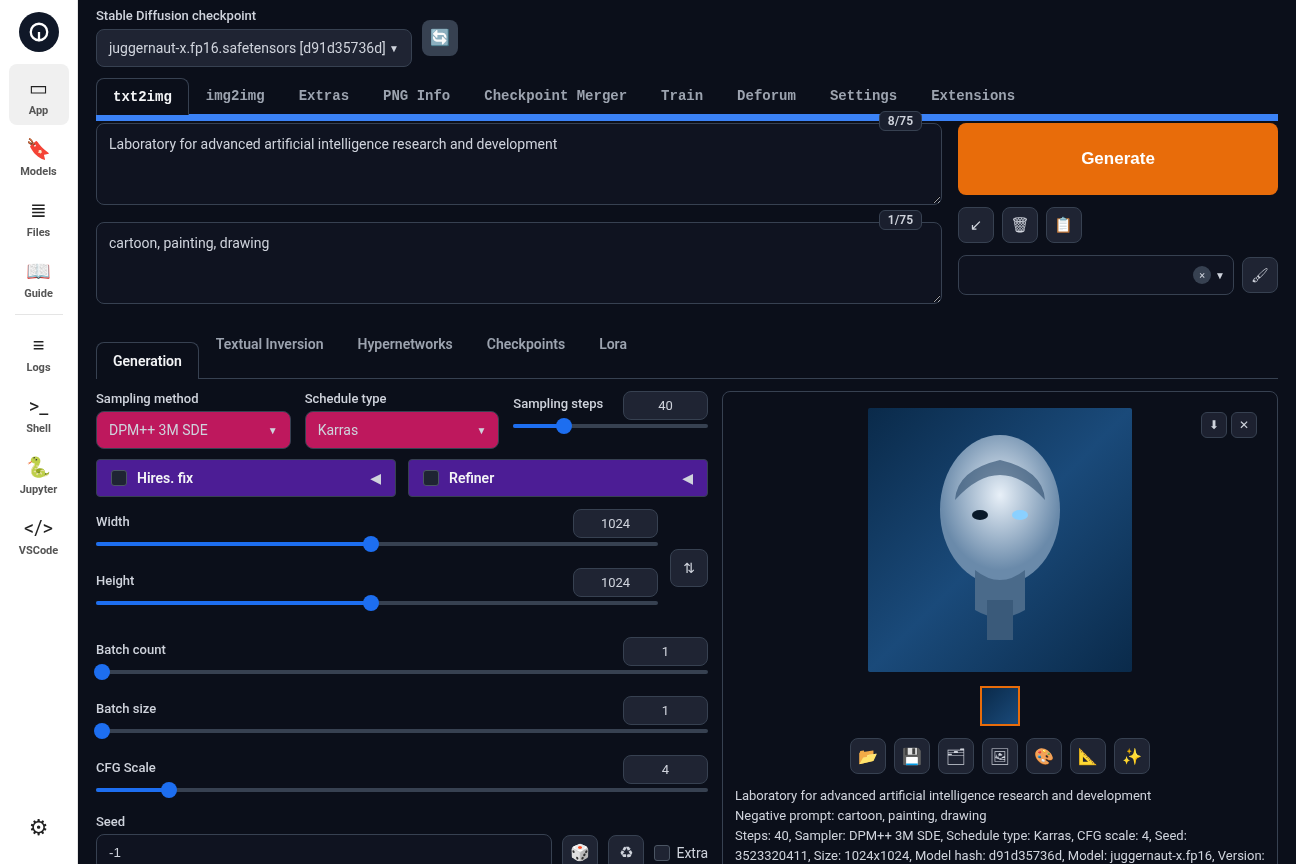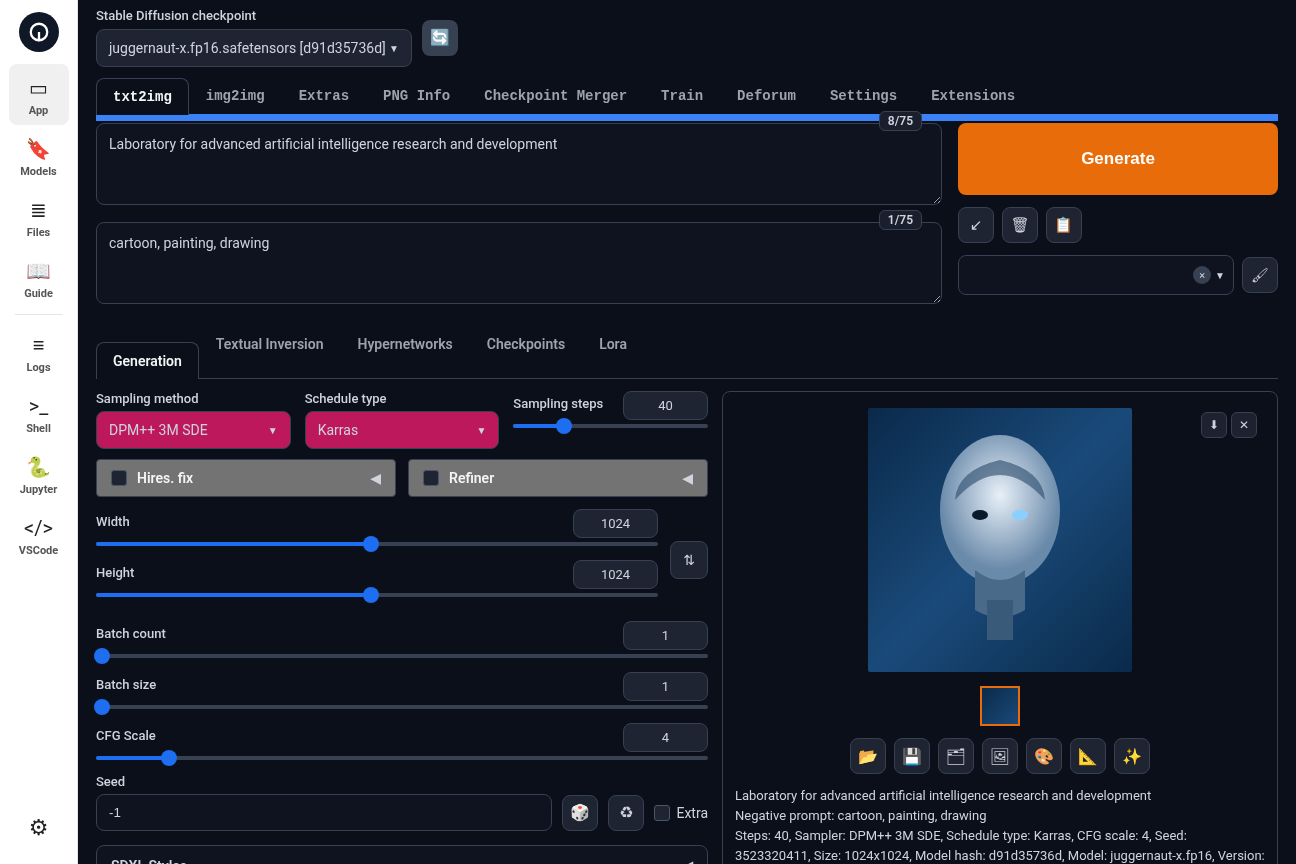--- a/index.html
+++ b/index.html
@@ -53,30 +53,30 @@
 .param-col { flex: 1; }
 .param-label { font-size: 13px; color: #cfd3dc; margin-bottom: 5px; font-weight:500;}
 .dropdown { width: 100%; background: #be185d; border: 1px solid #374151; border-radius: 8px; padding: 10px 12px; color: #cfd3dc; display: flex; justify-content: space-between; align-items: center; cursor: pointer; }
 .slider-label-row { display: flex; justify-content: space-between; align-items: center; margin-bottom: 4px;}
 .num-box { width: 85px; background: #1f2433; border: 1px solid #374151; border-radius: 8px; padding: 6px 0; text-align: center; color: #cfd3dc; font-size: 13px;}
 .slider-track { position: relative; height: 4px; background: #374151; border-radius: 2px; }
 .slider-fill { position: absolute; height: 100%; background: #1d6ef0; border-radius: 2px; }
 .slider-thumb { position: absolute; width: 16px; height: 16px; background: #1d6ef0; border-radius: 50%; top: -6px; transform: translateX(-50%); cursor: pointer; }
 
 .accordion { display: flex; gap: 12px; margin-bottom: 12px; }
-.accordion-item { flex: 1; background: #737373; border: 1px solid #374151; border-radius: 4px; padding: 10px 14px; display: flex; align-items: center; gap: 10px; cursor: pointer; }
+.accordion-item { flex: 1; background: #4c1d95; border: 1px solid #374151; border-radius: 4px; padding: 10px 14px; display: flex; align-items: center; gap: 10px; cursor: pointer; }
 .checkbox { width: 16px; height: 16px; border: 1px solid #4b5563; border-radius: 3px; background: #1f2433; }
 .accordion-title { flex: 1; font-weight:600; color:#f3f4f6;}
 .expand-icon { color: #cfd3dc; }
 
 .dim-row { display: flex; gap: 12px; align-items: stretch; margin-bottom: 10px;}
 .dim-left { flex: 1; }
 .swap-btn { width: 38px; align-self: center; height: 38px; background: #1f2433; border: 1px solid #374151; border-radius: 8px; display: flex; align-items: center; justify-content: center; cursor: pointer; }
 
-.slider-group { margin-bottom: 14px; }
+.slider-group { margin-bottom: 22px; }
 
 .seed-row { display: flex; gap: 10px; align-items: center; }
 .seed-input { flex: 1; background: #0f1320; border: 1px solid #374151; border-radius: 8px; padding: 10px 12px; color: #cfd3dc; }
 .icon-btn { width: 36px; height: 36px; background: #1f2433; border: 1px solid #374151; border-radius: 8px; display: flex; align-items: center; justify-content: center; cursor: pointer; font-size:16px;}
 .extra-check { display: flex; align-items: center; gap: 6px; }
 
 .styles-accordion { background: #0f1320; border: 1px solid #374151; border-radius: 8px; padding: 12px 14px; display: flex; justify-content: space-between; align-items: center; cursor: pointer; margin-top:12px; font-weight:600;}
 
 .output-panel { border: 1px solid #374151; border-radius: 8px; padding: 8px; }
 .output-image-wrap { position: relative; width: 100%; display: flex; justify-content: center; padding: 8px 0;}

